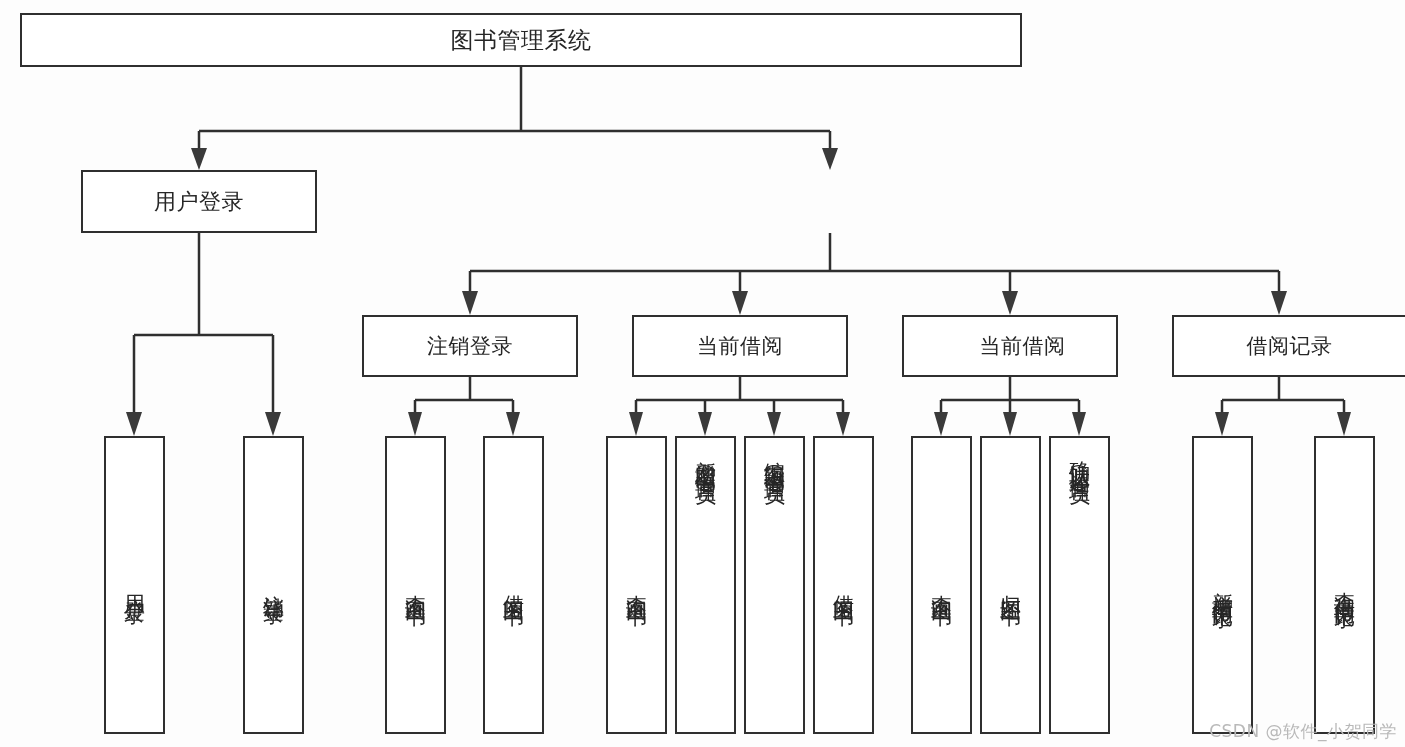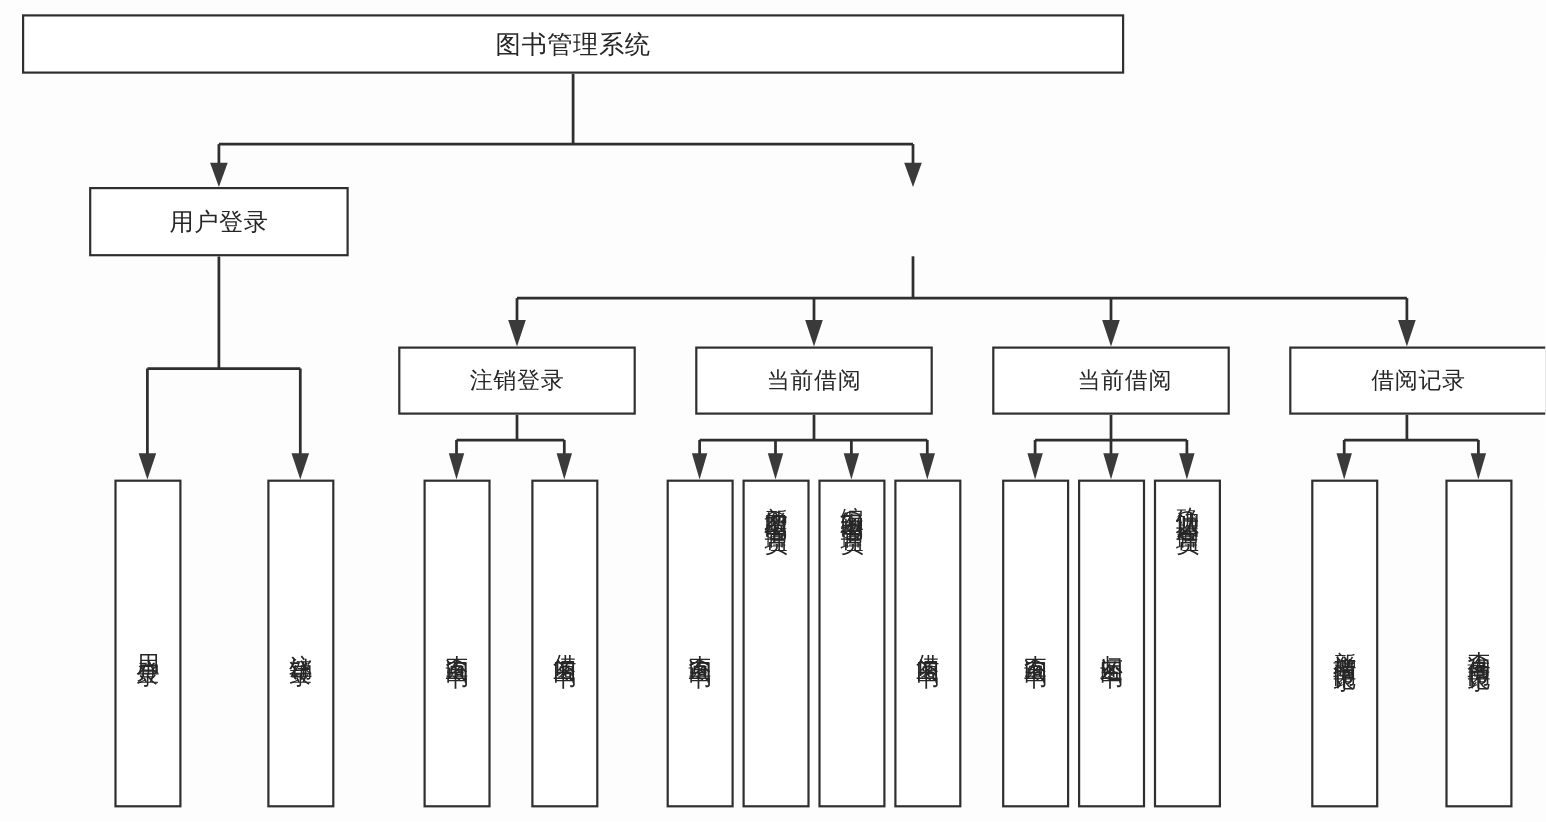--- a/index.html
+++ b/index.html
@@ -208,13 +208,14 @@
     <span class="node-label">确认归还（管理员）</span>
   </div>
 
   <div class="node leaf vcenter" style="left:1192px; top:436px; width:61px; height:298px;">
     <span class="node-label">新增借阅记录</span>
   </div>
   <div class="node leaf vcenter" style="left:1314px; top:436px; width:61px; height:298px;">
     <span class="node-label">查询借阅记录</span>
   </div>
 
+  <div id="watermark">CSDN @软件_小贺同学</div>
 </div>
 
 </body></html>

